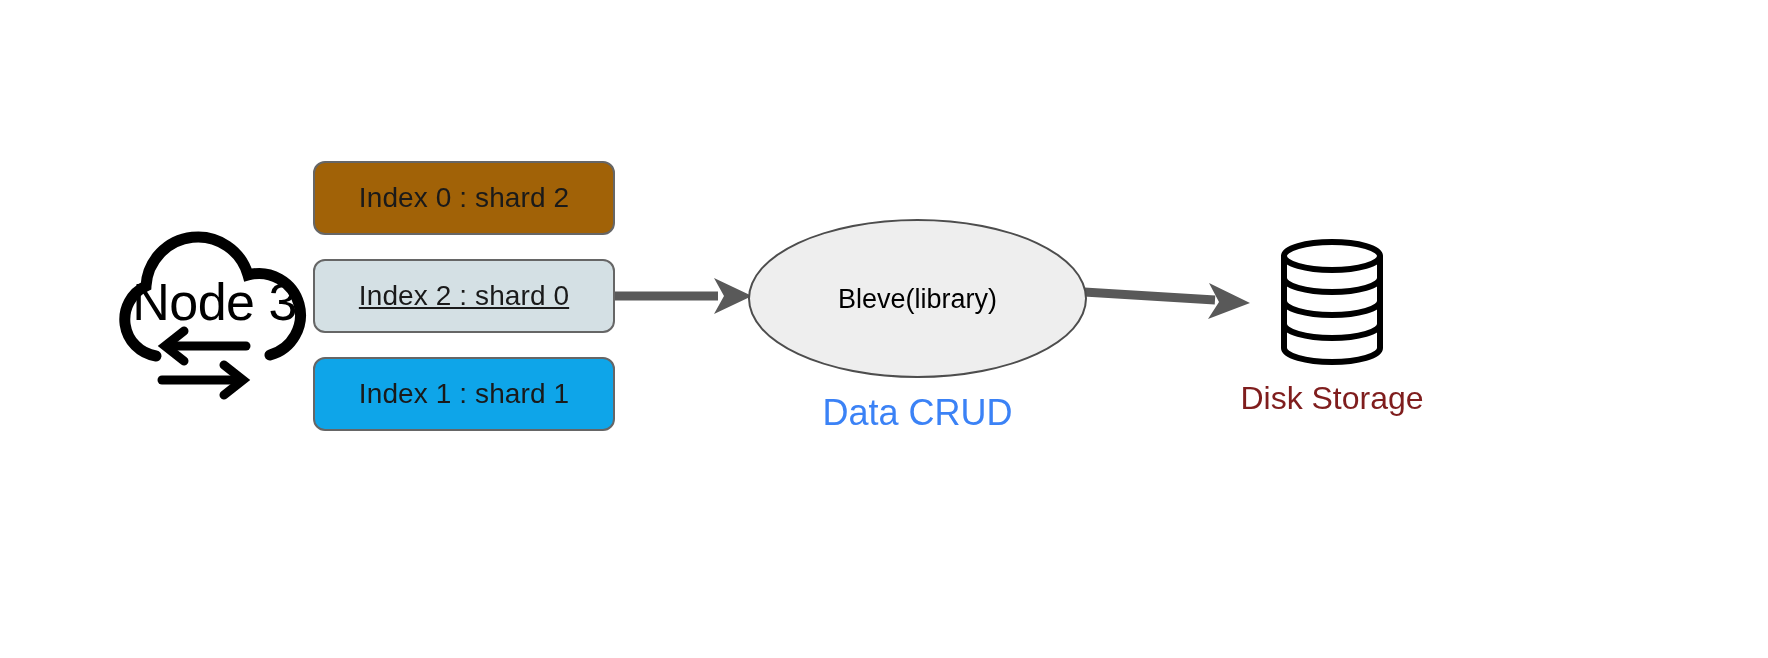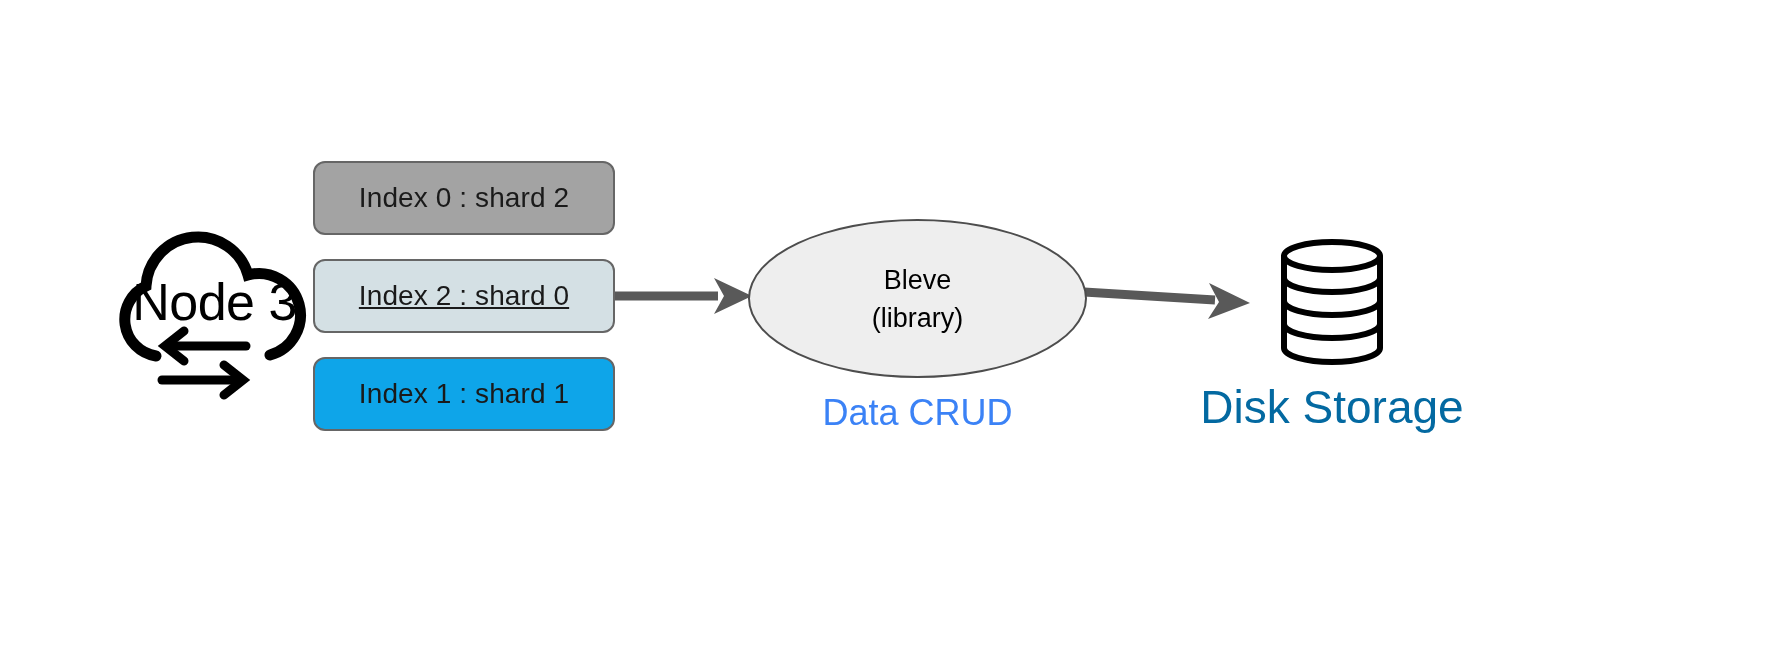--- a/index.html
+++ b/index.html
@@ -69,21 +69,20 @@
     position: absolute;
     left: 748px;
     top: 219px;
     width: 339px;
     height: 159px;
     border-radius: 50%;
     border: 2.5px solid #4d4d4d;
     background: #eeeeee;
     box-sizing: border-box;
     display: flex;
-    flex-direction: column;
     align-items: center;
     justify-content: center;
     font-size: 27px;
     line-height: 38px;
     color: #000;
   }
   .engine-caption {
     position: absolute;
     left: 748px;
     top: 392px;
@@ -102,22 +101,22 @@
     width: 110px;
     height: 128px;
   }
   .disk-storage svg { display:block; width:100%; height:100%; }
   .disk-caption {
     position: absolute;
     left: 1152px;
     top: 380px;
     width: 360px;
     text-align: center;
-    font-size: 46px;
-    color: #0369a1;
+    font-size: 32px;
+    color: #7f1d1d;
     white-space: nowrap;
   }
 
   
   #connectors {
     position: absolute;
     left: 0; top: 0;
     width: 1768px;
     height: 658px;
     pointer-events: none;
@@ -153,21 +152,21 @@
       <g stroke="#000000" stroke-width="9" stroke-linecap="round" fill="none">
         <line x1="24" y1="32" x2="102" y2="32"></line>
         <polyline points="40,17 21,32 40,47"></polyline>
         <line x1="18" y1="66" x2="96" y2="66"></line>
         <polyline points="80,51 99,66 80,81"></polyline>
       </g>
     </svg>
     <div class="node-cloud-label">Node 3</div>
   </div>
 
-  <div class="index-box" id="index-box-0" style="background:#a3a3a3;">
+  <div class="index-box" id="index-box-0" style="background:#a16207;">
     <span>Index 0 : shard 2</span>
   </div>
 
   <div class="index-box" id="index-box-1" style="background:#d4e0e4;text-decoration:underline;">
     <span>Index 2 : shard 0</span>
   </div>
 
   <div class="index-box" id="index-box-2" style="background:#0ea5e9;">
     <span>Index 1 : shard 1</span>
   </div>

